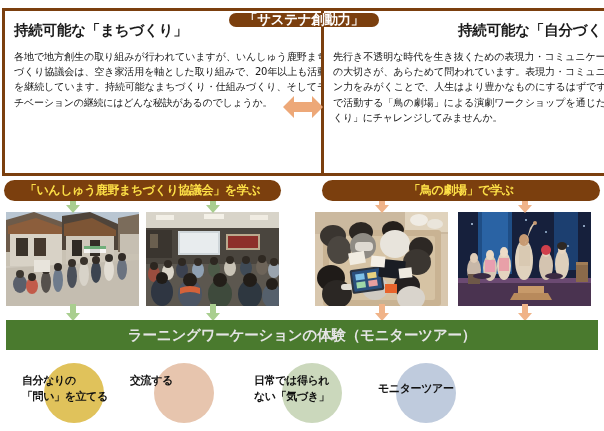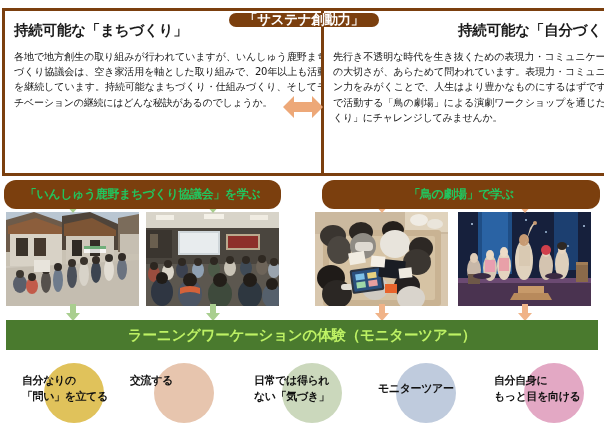--- a/index.html
+++ b/index.html
@@ -77,24 +77,24 @@
     top: 92px;
     width: 40px;
     height: 30px;
     z-index: 4;
   }
 
   
   .sec-head {
     position: absolute;
     top: 180px;
-    height: 29px;
+    height: 21px;
     background: #7B3F0E;
     border-radius: 12px;
-    color: #22c55e;
+    color: #fde047;
     font-size: 12px;
     font-weight: bold;
     display: flex;
     align-items: center;
     justify-content: center;
     letter-spacing: -0.4px;
     white-space: nowrap;
     z-index: 3;
   }
   .sec-head-left  { left: 4px;   width: 277px; }
@@ -121,21 +121,21 @@
   .v-arrow svg { display: block; }
 
   
   .green-banner {
     position: absolute;
     left: 6px;
     top: 320px;
     width: 592px;
     height: 30px;
     background: #4A7A2E;
-    color: #bef264;
+    color: #e5e5e5;
     font-size: 14.5px;
     font-weight: bold;
     display: flex;
     align-items: center;
     justify-content: center;
     letter-spacing: -0.2px;
     z-index: 3;
   }
 
   
@@ -442,21 +442,14 @@
     </div>
   </div>
 
   <div class="bubble-wrap bw-4">
     <div class="bubble-circle" style="background:#BFCBDD"></div>
     <div class="bubble-label">
       <div>モニターツアー</div>
     </div>
   </div>
 
-  <div class="bubble-wrap bw-5">
-    <div class="bubble-circle" style="background:#E3A8C4"></div>
-    <div class="bubble-label">
-      <div>自分自身に</div>
-      <div>もっと目を向ける</div>
-    </div>
-  </div>
 
 </div>
 
 </body></html>

